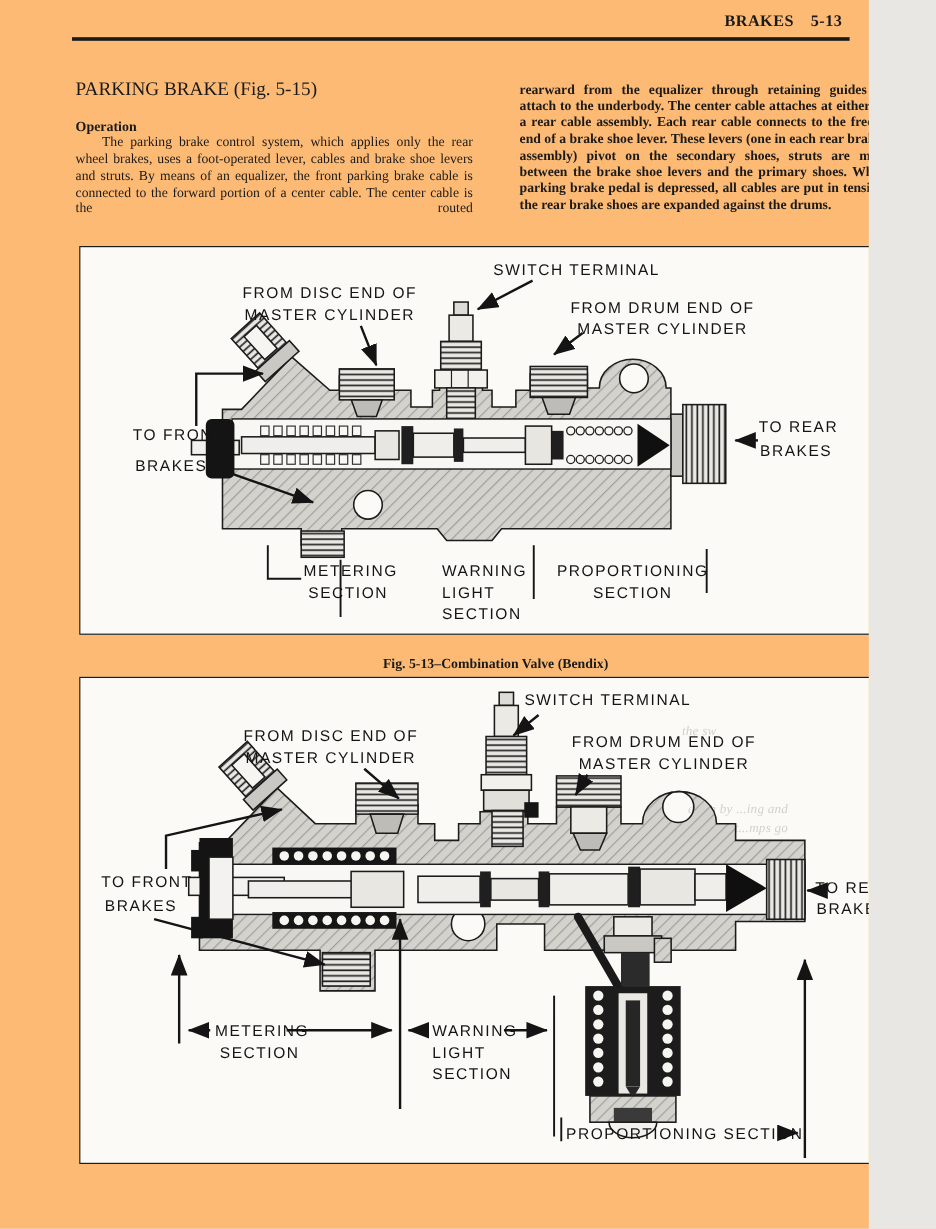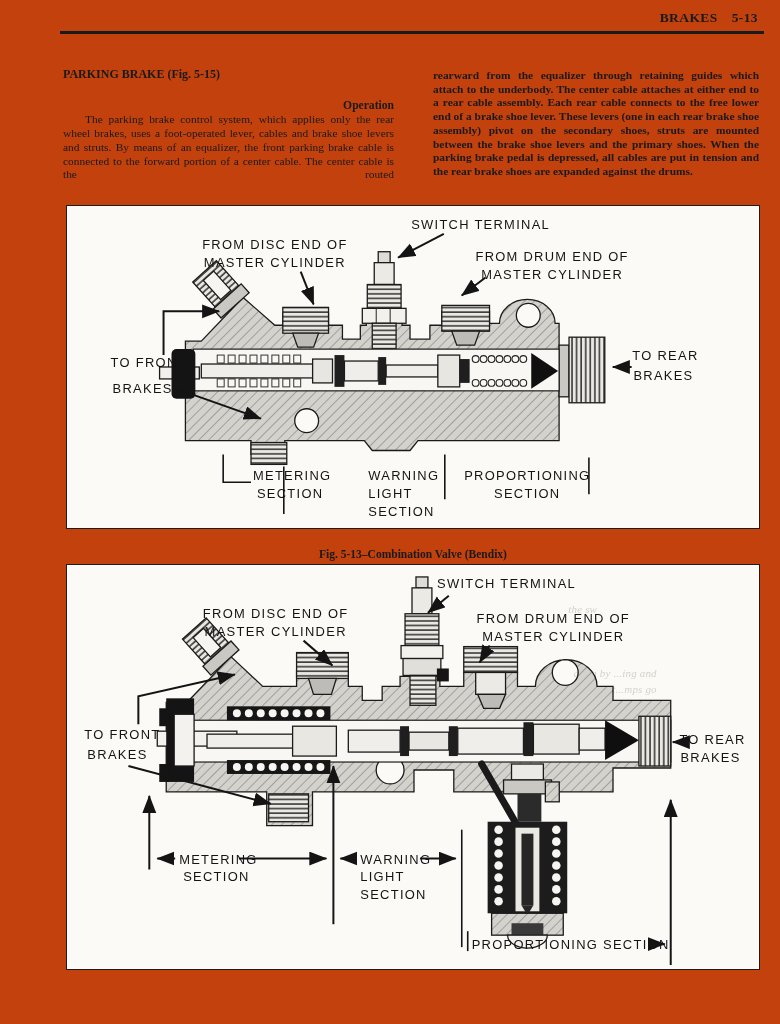--- a/index.html
+++ b/index.html
@@ -1,25 +1,25 @@
 <!DOCTYPE html>
 <html><head>
 <meta charset="utf-8">
 <style>
   html,body{margin:0;padding:0;background:#e8e7e3;}
-  .page{position:relative;width:780px;height:1024px;background:#c2410c;
+  .page{position:relative;width:724px;height:1024px;background:#fdba74;
         font-family:"Liberation Serif",serif;color:#1a1a1a;overflow:hidden;}
   .hdr{position:absolute;top:10px;right:22px;font-weight:bold;font-size:13.5px;letter-spacing:.4px;}
   .hdr .num{margin-left:14px;}
   .rule{position:absolute;left:60px;right:16px;top:31px;height:2.6px;background:#1a1a1a;}
   .col{position:absolute;font-size:11.4px;line-height:13.7px;text-align:justify;}
   .colL{left:63px;top:68px;width:331px;}
   .colR{left:433px;top:69px;width:326px;font-weight:bold;}
-  .sectitle{font-weight:bold;font-size:12px;margin:0 0 17px 0;text-align:left;}
-  .subtitle{font-weight:bold;font-size:11.6px;margin:0 0 1px 0;text-align:right;}
+  .sectitle{font-weight:normal;font-size:16px;margin:0 0 17px 0;text-align:left;}
+  .subtitle{font-weight:bold;font-size:11.6px;margin:0 0 1px 0;text-align:left;}
   .para{margin:0;text-align:justify;}
   .colL .para{text-align-last:justify;text-indent:22px;}
   .figbox{position:absolute;left:66px;width:694px;background:#fbfaf7;border:1.6px solid #1c1c1c;box-sizing:border-box;}
   .fig1{top:205px;height:324px;}
   .fig2{top:564px;height:406px;}
   .figbox svg{display:block;width:100%;height:100%;}
   .caption{position:absolute;left:66px;width:694px;text-align:center;font-weight:bold;font-size:11.5px;}
   .cap1{top:548px;} .cap2{top:982px;}
   
   text.lbl{font-family:"Liberation Sans","DejaVu Sans",sans-serif;font-size:13px;letter-spacing:1.3px;fill:#141414;}

